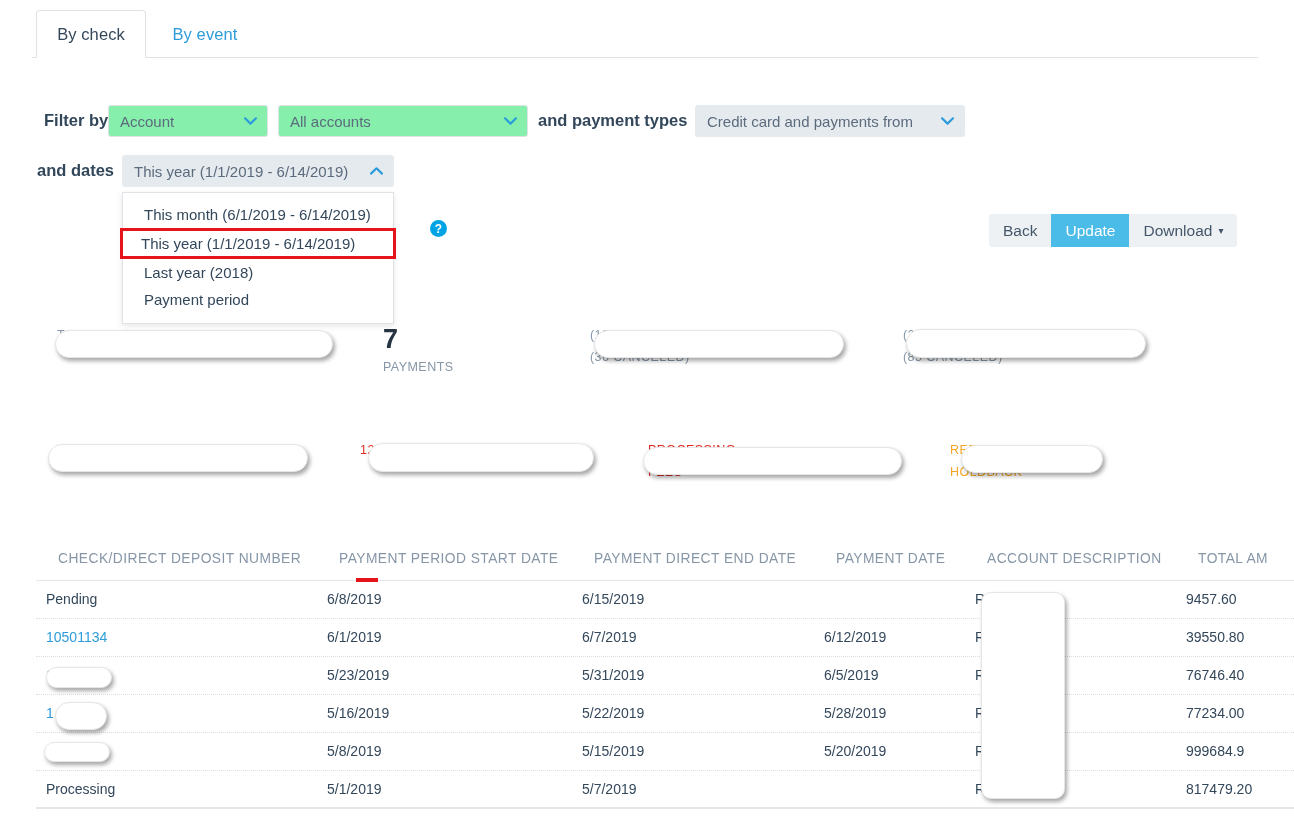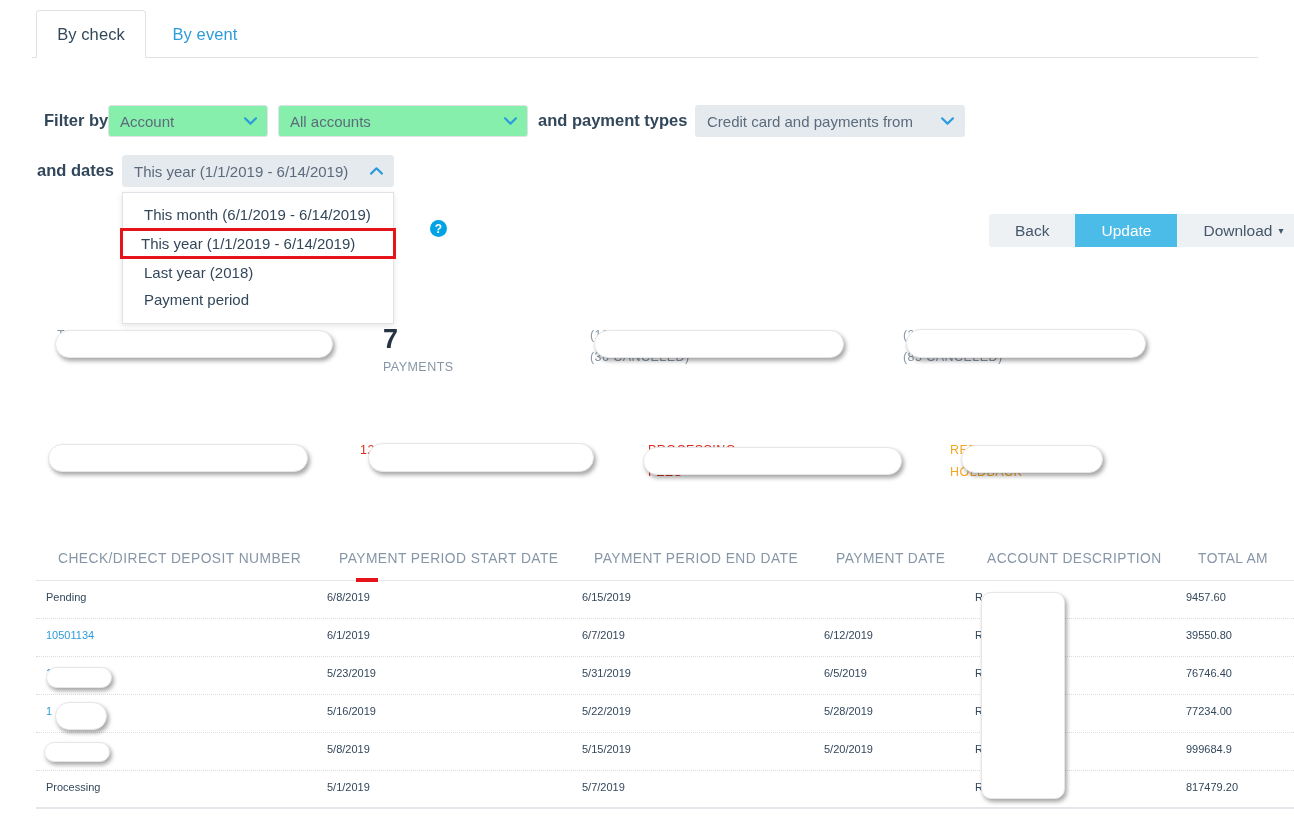--- a/index.html
+++ b/index.html
@@ -99,21 +99,21 @@
     background: #fff;
     height: 31px; padding-left: 18px;
     margin: 0 -3px;
     position: relative; z-index: 2;
   }
 
   
   .btnrow { position: absolute; left: 989px; top: 214px; display: flex; }
   .btn {
     height: 33px; display: flex; align-items: center; justify-content: center;
-    font-size: 15.5px; padding: 0 26px; border: none;
+    font-size: 15.5px; padding: 0 14px; border: none;
     font-family: "Liberation Sans", sans-serif; cursor: pointer;
     white-space: nowrap;
   }
   .btn-back { background: #eef1f4; color: #44566a; border-radius: 3px 0 0 3px; }
   .btn-update { background: #4bbbe8; color: #fff; }
   .btn-download { background: #eef1f4; color: #44566a; border-radius: 0 3px 3px 0; }
   .dl-caret { margin-left: 6px; font-size: 10px; line-height: 1; }
 
   
   .kpi { position: absolute; }
@@ -157,21 +157,21 @@
     position: absolute; bottom: -2px; width: 22px; height: 4px;
     background: #e4141a;
   }
   .trow {
     position: relative; height: 38px;
     border-bottom: 1px dotted #d9dde2;
   }
   .trow:last-child { border-bottom: 2px solid #e3e6ea; }
   .td {
     position: absolute; top: 10px;
-    font-size: 11px; color: #33475b; white-space: nowrap;
+    font-size: 14px; color: #33475b; white-space: nowrap;
   }
   .td.link { color: #2d9cdb; cursor: pointer; }
   .td.num { text-align: left; }
 
   .c0 { left: 10px; }
   .c1 { left: 291px; }
   .c2 { left: 546px; }
   .c3 { left: 788px; }
   .c4 { left: 939px; }
   .c5 { left: 1150px; }
@@ -292,21 +292,21 @@
 <div class="redact" style="left:368px; top:443px; width:226px; height:29px;"></div>
 <div class="redact" style="left:643px; top:447px; width:259px; height:28px;"></div>
 <div class="redact" style="left:961px; top:445px; width:142px; height:28px;"></div>
 
 <div class="tbl">
 
   <div class="thead">
     <span class="th c0">CHECK/DIRECT DEPOSIT NUMBER</span>
     <span class="th c1">PAYMENT PERIOD START DATE</span>
     <span class="sort-mark" style="left:320px;"></span>
-    <span class="th c2">PAYMENT PERIOD END DATE</span>
+    <span class="th c2">PAYMENT DIRECT END DATE</span>
     <span class="th c3">PAYMENT DATE</span>
     <span class="th c4">ACCOUNT DESCRIPTION</span>
     <span class="th c5">TOTAL AM</span>
   </div>
 
   <div class="trow">
     <span class="td c0">Pending</span>
     <span class="td c1">6/8/2019</span>
     <span class="td c2">6/15/2019</span>
     <span class="td c3"></span>

